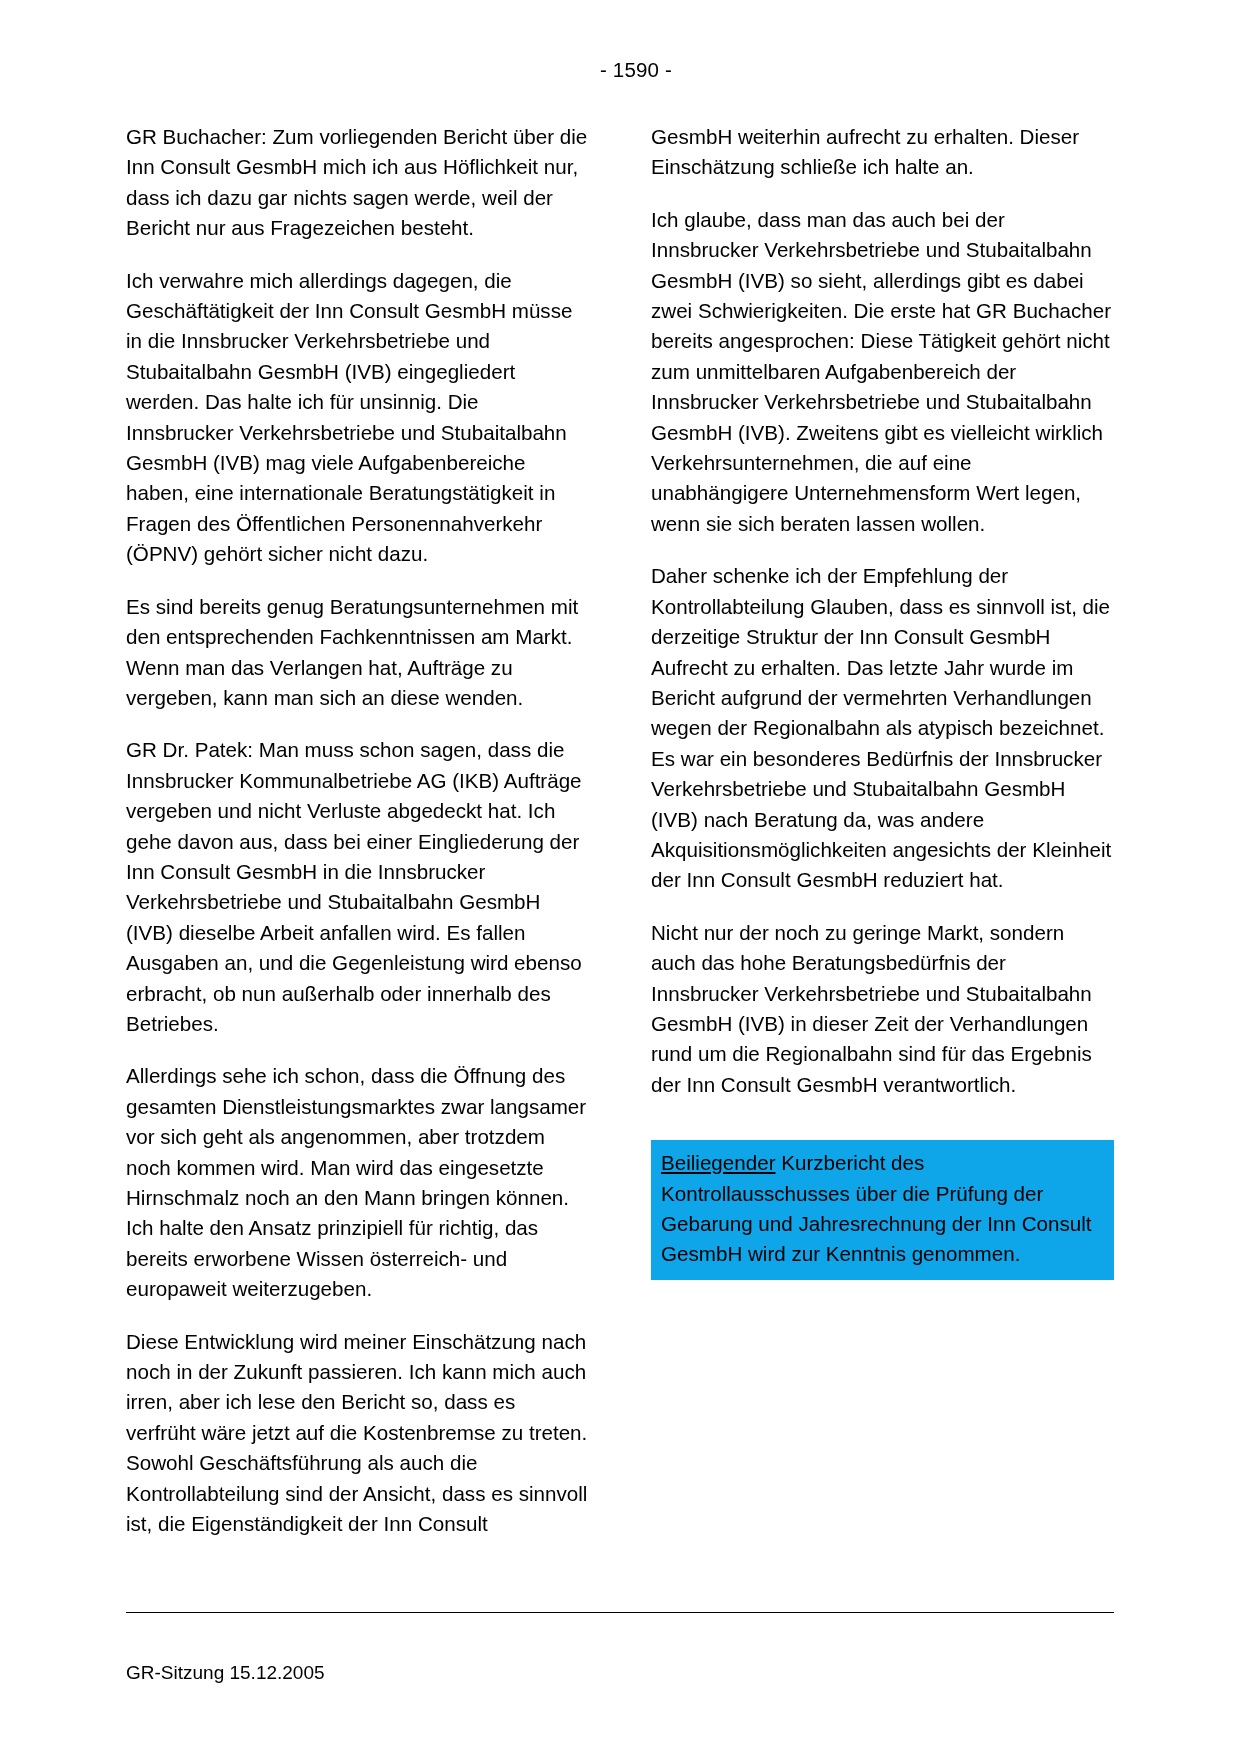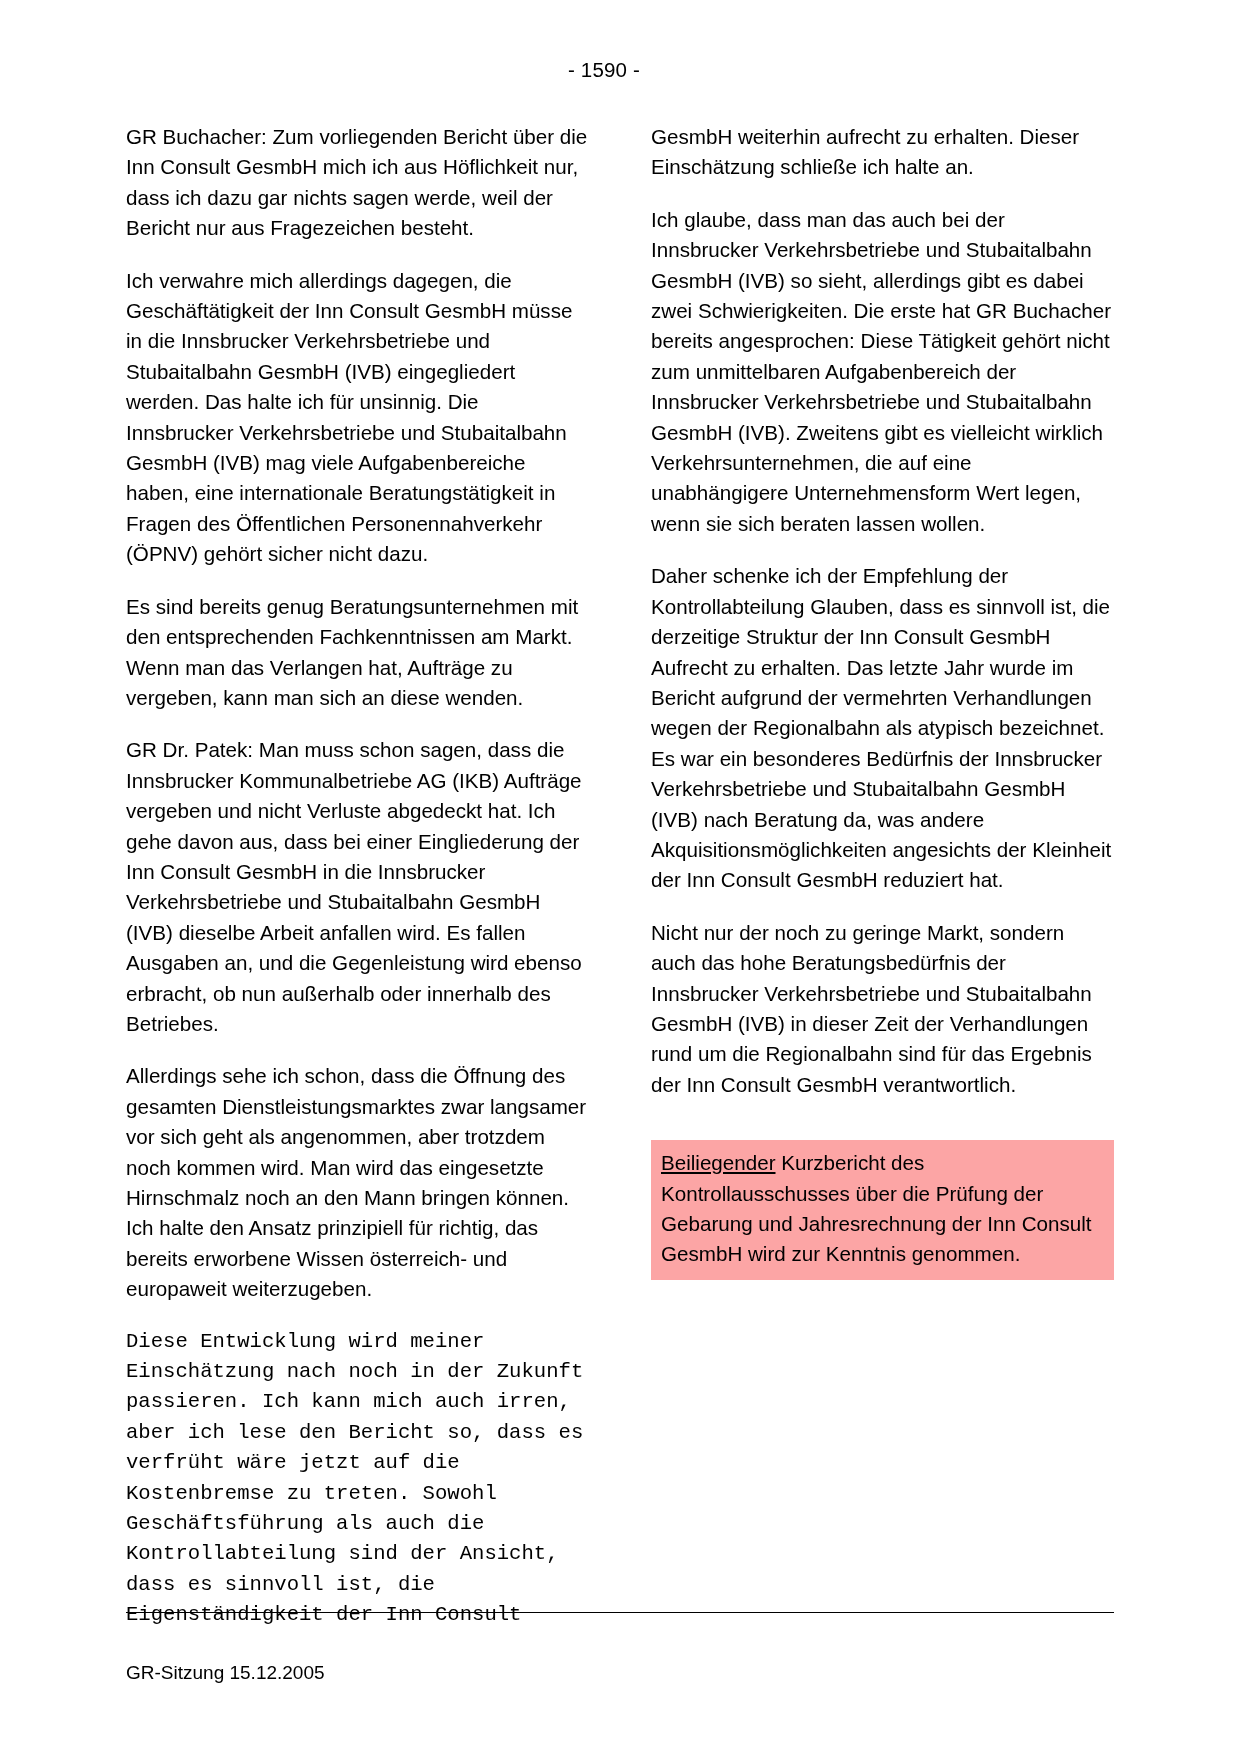--- a/index.html
+++ b/index.html
@@ -21,20 +21,21 @@
     box-sizing: border-box;
   }
   .page-number {
     position: absolute;
     top: 58px;
     left: 0;
     width: 1208px;
     text-align: center;
     font-size: 20.5px;
     letter-spacing: 0.2px;
+    padding-left: 32px;
   }
   .columns {
     position: absolute;
     top: 122px;
     left: 126px;
     width: 988px;
     display: flex;
     gap: 62px;
   }
   .col {
@@ -42,27 +43,26 @@
   }
   p.para {
     margin: 0 0 22px 0;
     font-size: 20.6px;
     line-height: 30.4px;
     text-align: left;
     word-spacing: 0px;
   }
   p.para:last-child {
     margin-bottom: 8px;
-    font-family: Liberation Mono, monospace;
   }
   .speaker {
     font-weight: normal;
   }
   .resolution {
-    background: #fca5a5;
+    background: #0ea5e9;
     margin-top: 40px;
     padding: 8px 10px 10px 10px;
     font-size: 20.6px;
     line-height: 30.4px;
   }
   .resolution .underline {
     text-decoration: underline;
   }
   .footer-rule {
     position: absolute;

